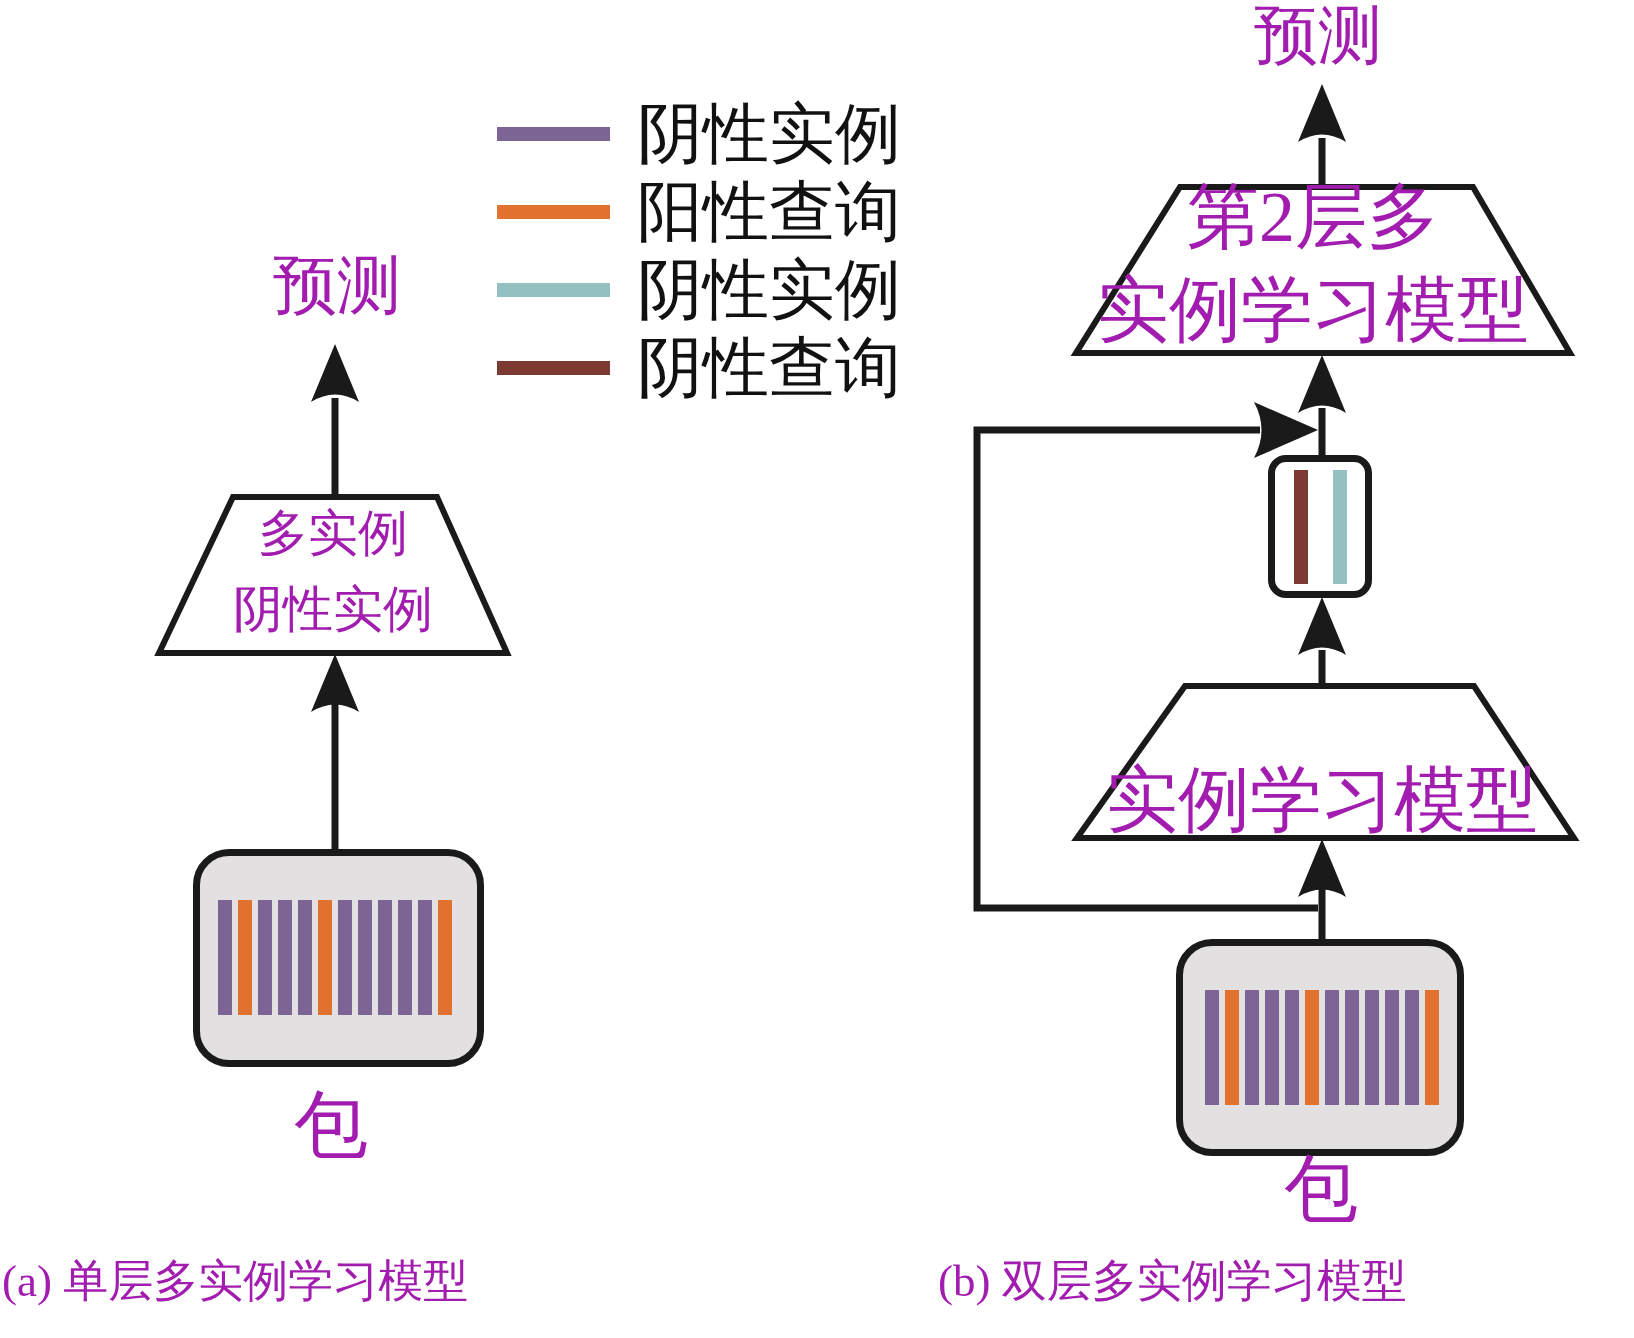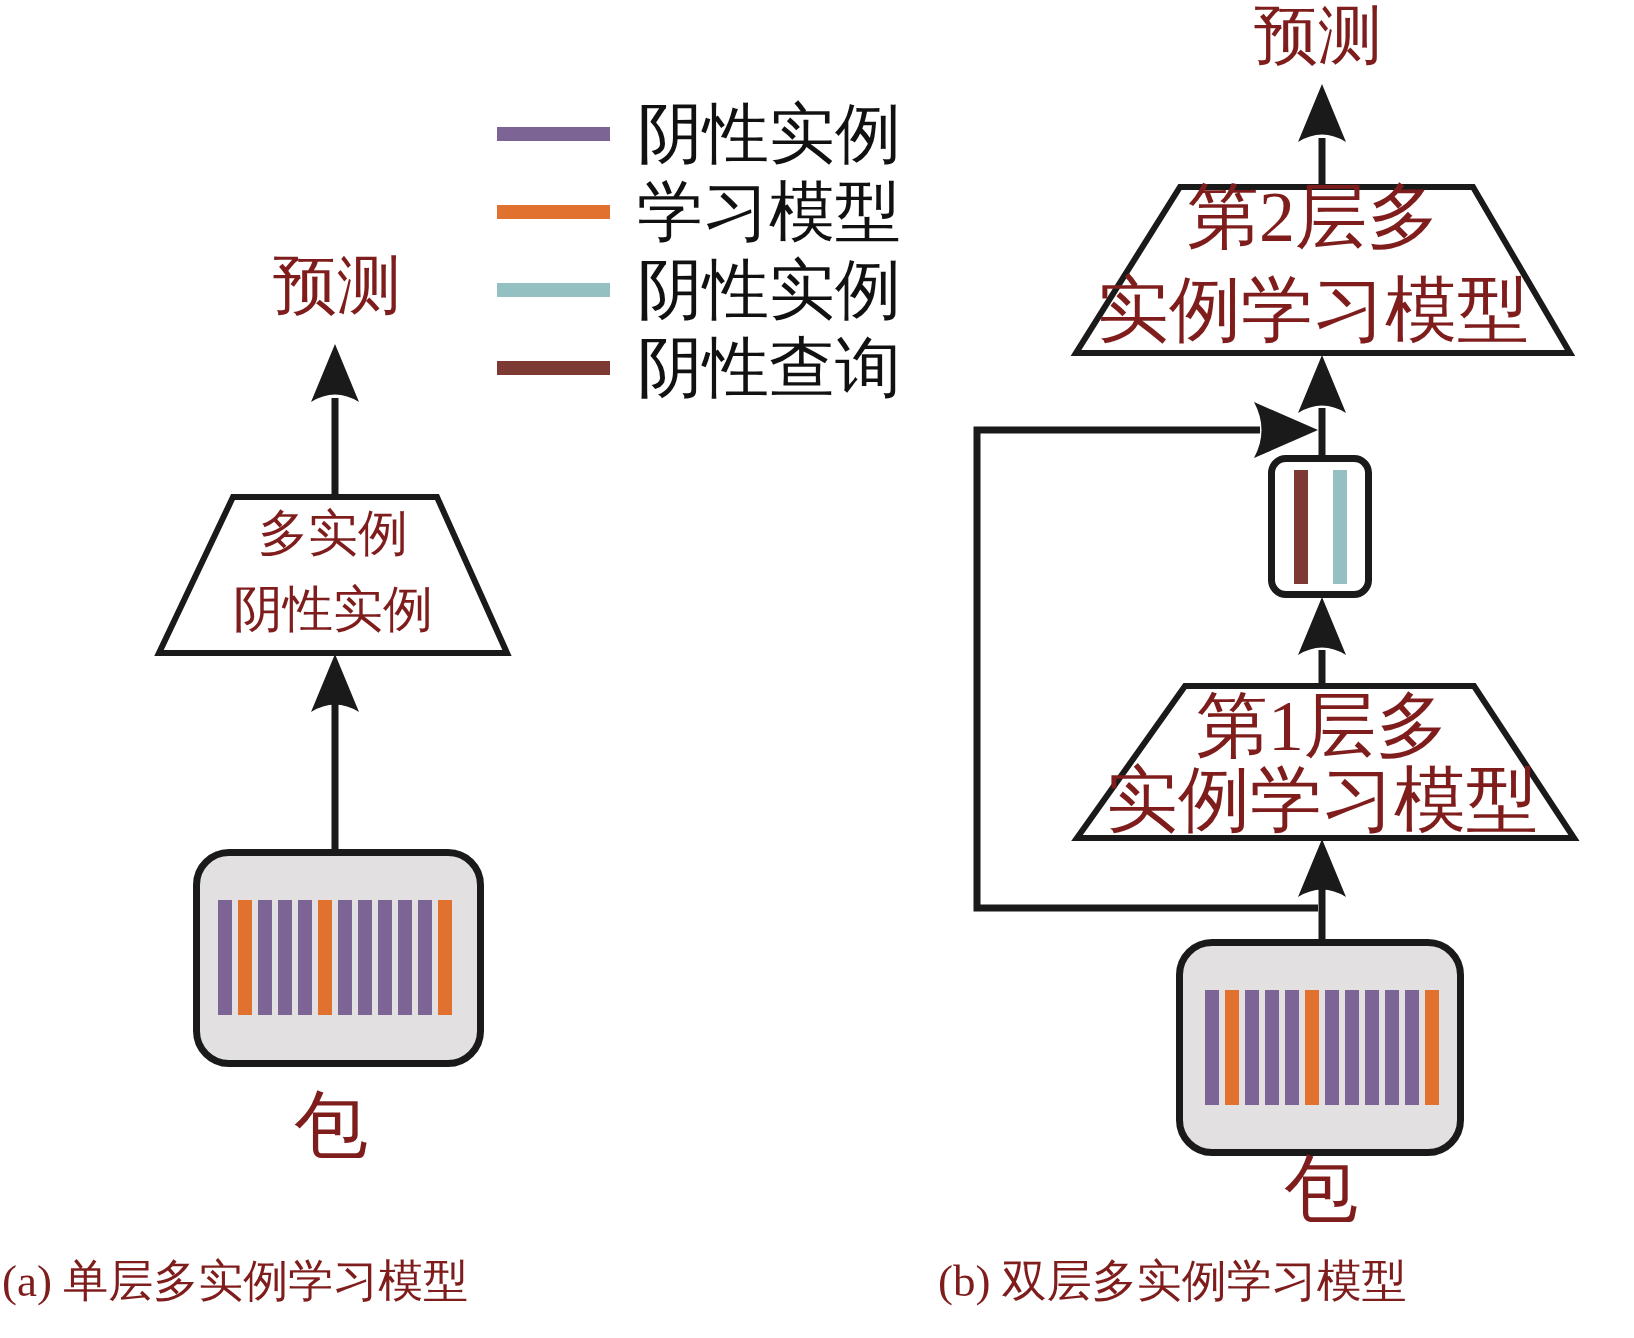--- a/index.html
+++ b/index.html
@@ -1,21 +1,21 @@
 <!DOCTYPE html>
 <html><head>
 <meta charset="utf-8">
 <style>
   html,body{margin:0;padding:0;background:#fff;}
   .canvas{
     position:relative;width:1634px;height:1338px;background:#fff;overflow:hidden;
     font-family:"Liberation Serif","DejaVu Serif",serif;color:#111;
   }
   svg.shapes{position:absolute;left:0;top:0;z-index:0;}
-  .txt{position:absolute;white-space:nowrap;line-height:1;z-index:3;color:#7f1d1d;}
+  .txt{position:absolute;white-space:nowrap;line-height:1;z-index:3;color:#a21caf;}
   .ctr{transform:translateX(-50%);}
   .fs64{font-size:64px;} .fs62{font-size:50px;} .fs72{font-size:72px;}
   .fs74{font-size:74px;} .fs70{font-size:45px;} .fs66{font-size:66px;}
 
   
   .legend{position:absolute;left:497px;top:95px;z-index:3;text-align:center;}
   .legend-row{display:flex;align-items:center;height:78px;}
   .swatch{width:113px;height:14px;margin-right:27px;flex:0 0 auto;}
 
   
@@ -63,21 +63,21 @@
     <polygon points="1185,686 1474,686 1574,838 1077,838" fill="#ffffff" stroke-width="6" stroke="#1a1a1a"></polygon>
   </svg>
 
   <div class="legend">
     <div class="legend-row">
       <span class="swatch" style="background: rgb(124, 100, 148);"></span>
       <span class="fs66">阴性实例</span>
     </div>
     <div class="legend-row">
       <span class="swatch" style="background: rgb(224, 113, 47);"></span>
-      <span class="fs66">学习模型</span>
+      <span class="fs66">阳性查询</span>
     </div>
     <div class="legend-row">
       <span class="swatch" style="background: rgb(148, 192, 194);"></span>
       <span class="fs66">阴性实例</span>
     </div>
     <div class="legend-row">
       <span class="swatch" style="background: rgb(125, 58, 51);"></span>
       <span class="fs66">阴性查询</span>
     </div>
   </div>
@@ -110,21 +110,20 @@
   <div class="txt fs72 ctr" style="left:1313px;top:181px;">第2层多</div>
   <div class="txt fs72 ctr" style="left:1313px;top:274px;">实例学习模型</div>
 
   <div class="qbox" style="left:1268px;top:455px;width:104px;height:143px;">
     <div class="bars">
         <span class="bar" style="background: rgb(125, 58, 51);"></span>
         <span class="bar" style="background: rgb(148, 192, 194);"></span>
       </div>
   </div>
 
-  <div class="txt fs72 ctr" style="left:1322px;top:690px;">第1层多</div>
   <div class="txt fs72 ctr" style="left:1322px;top:764px;">实例学习模型</div>
 
   <div class="bag bag-b" style="left: 1176px; top: 939px; width: 288px; height: 217px; background: rgb(226, 224, 225);">
     <div class="bars">
         <span class="bar" style="background: rgb(124, 100, 148);"></span>
         <span class="bar" style="background: rgb(224, 113, 47);"></span>
         <span class="bar" style="background: rgb(124, 100, 148);"></span>
         <span class="bar" style="background: rgb(124, 100, 148);"></span>
         <span class="bar" style="background: rgb(124, 100, 148);"></span>
         <span class="bar" style="background: rgb(224, 113, 47);"></span>

